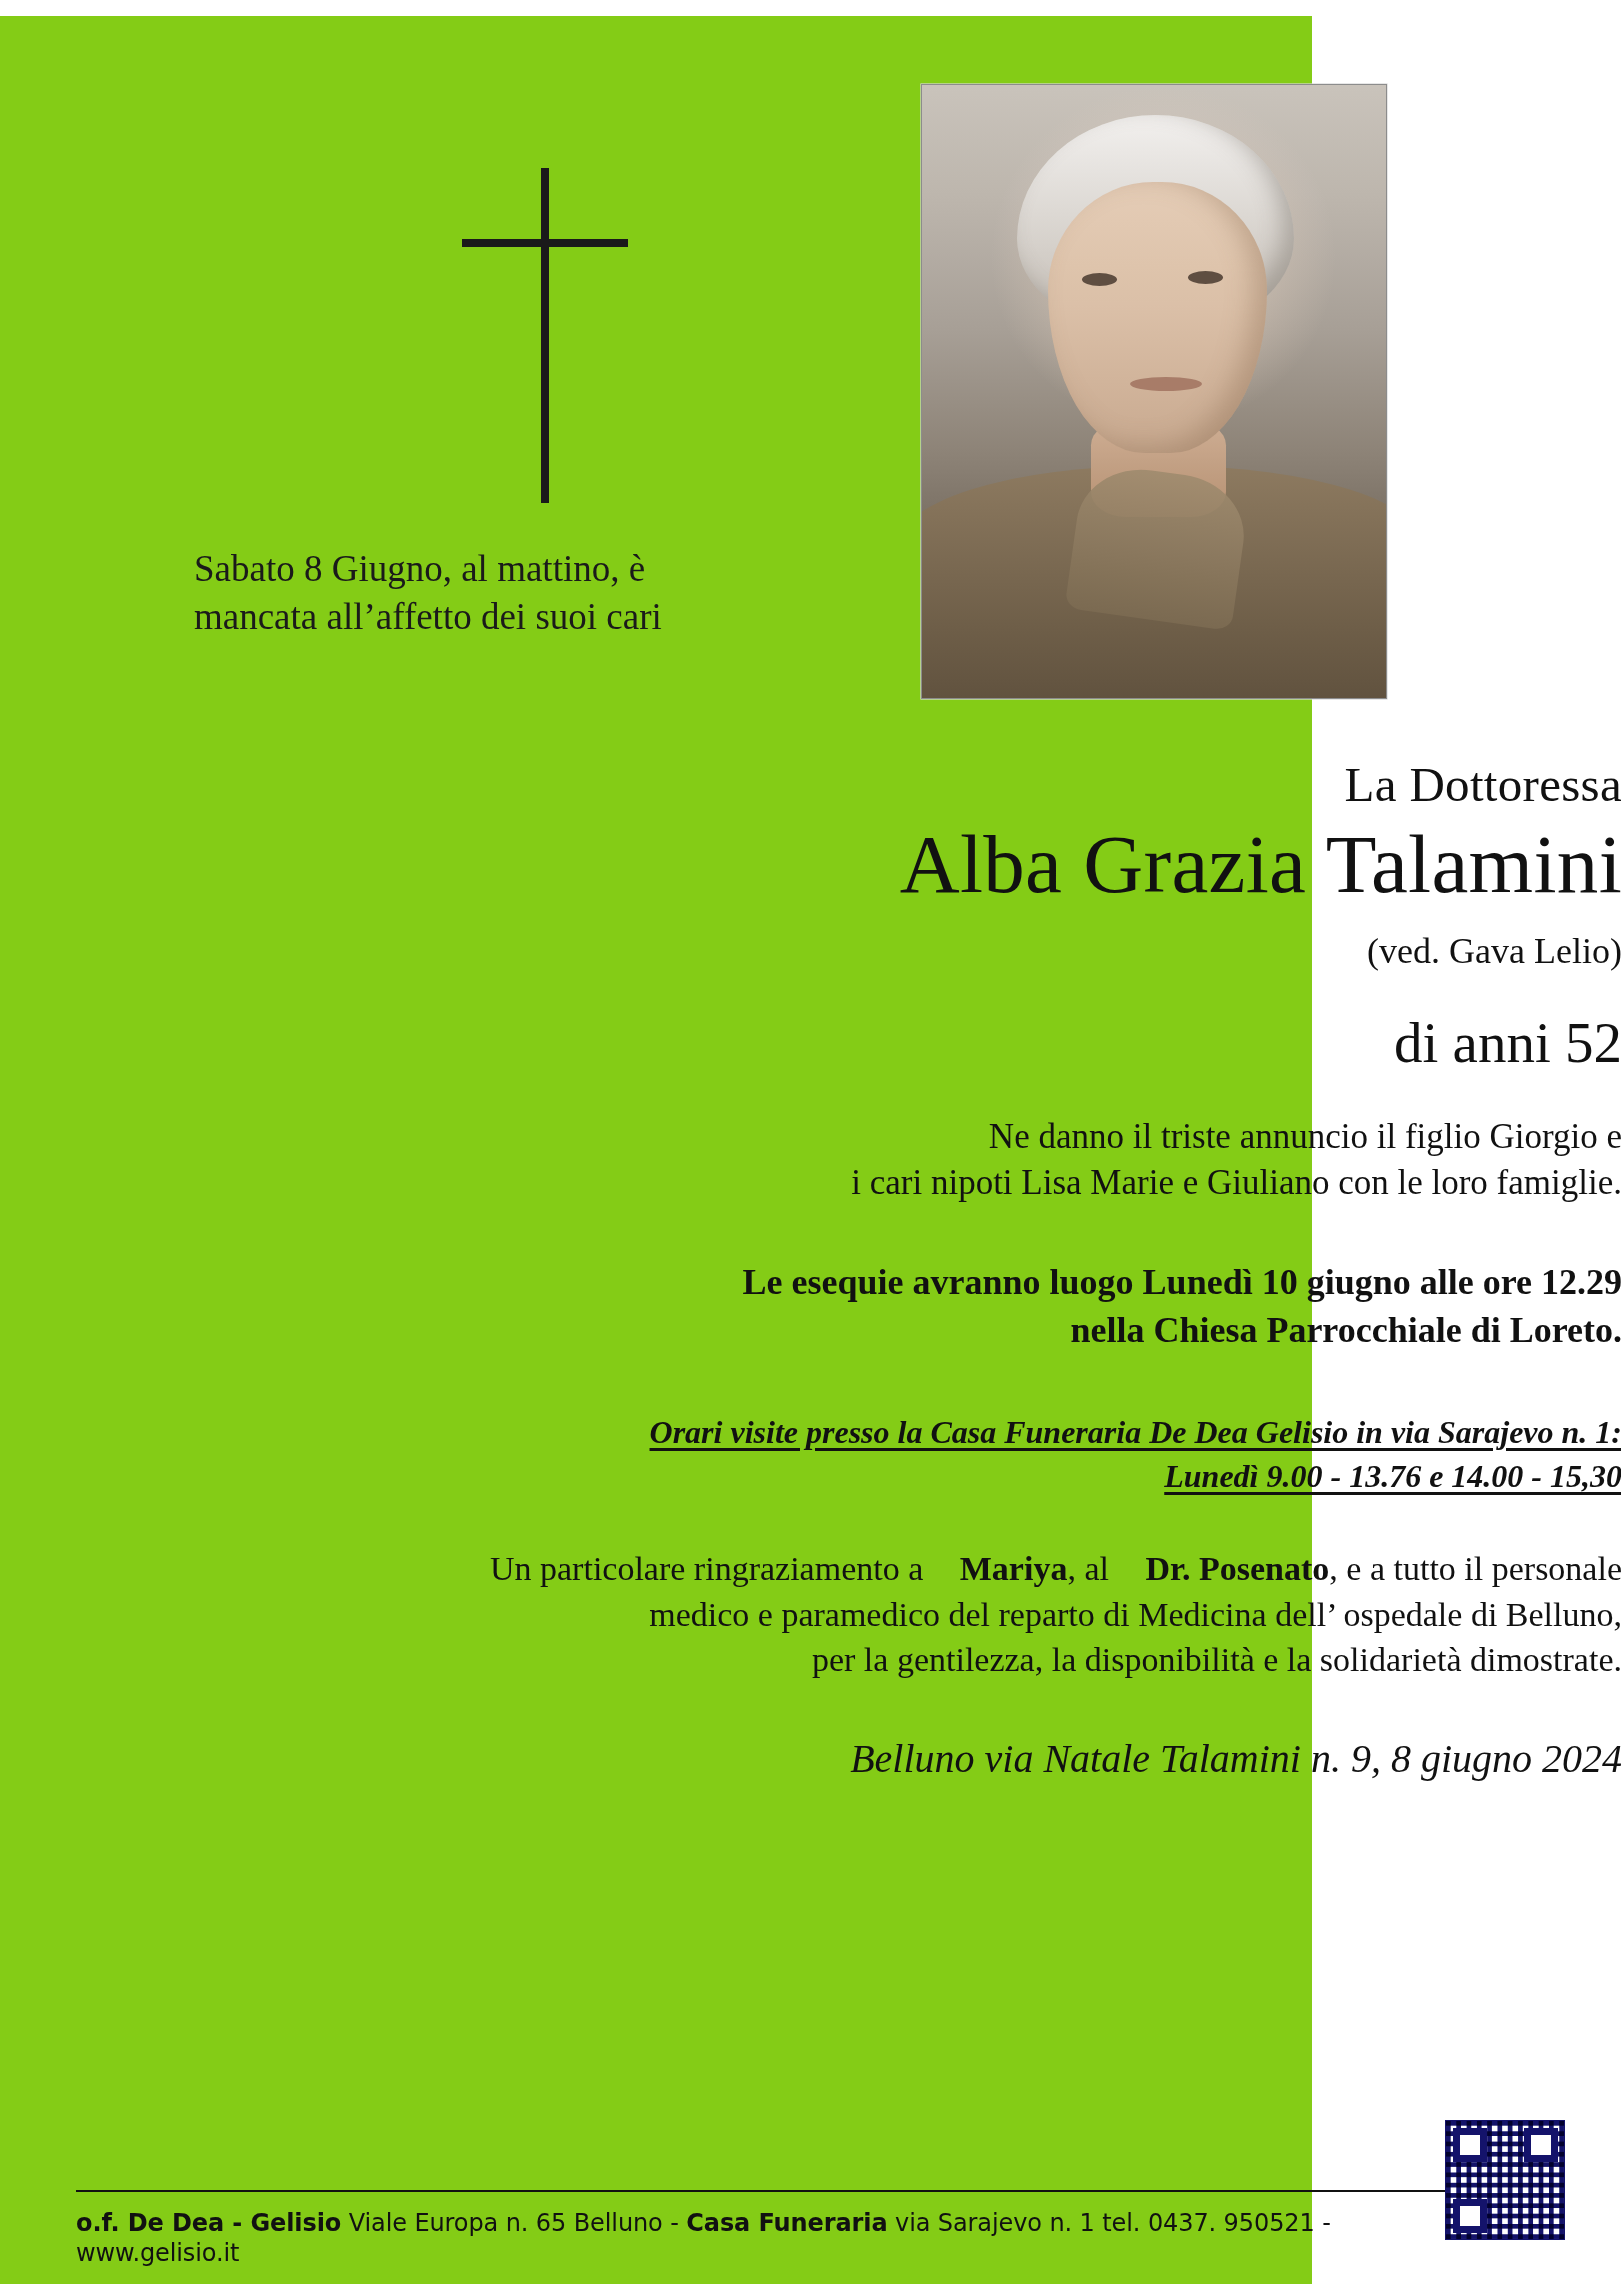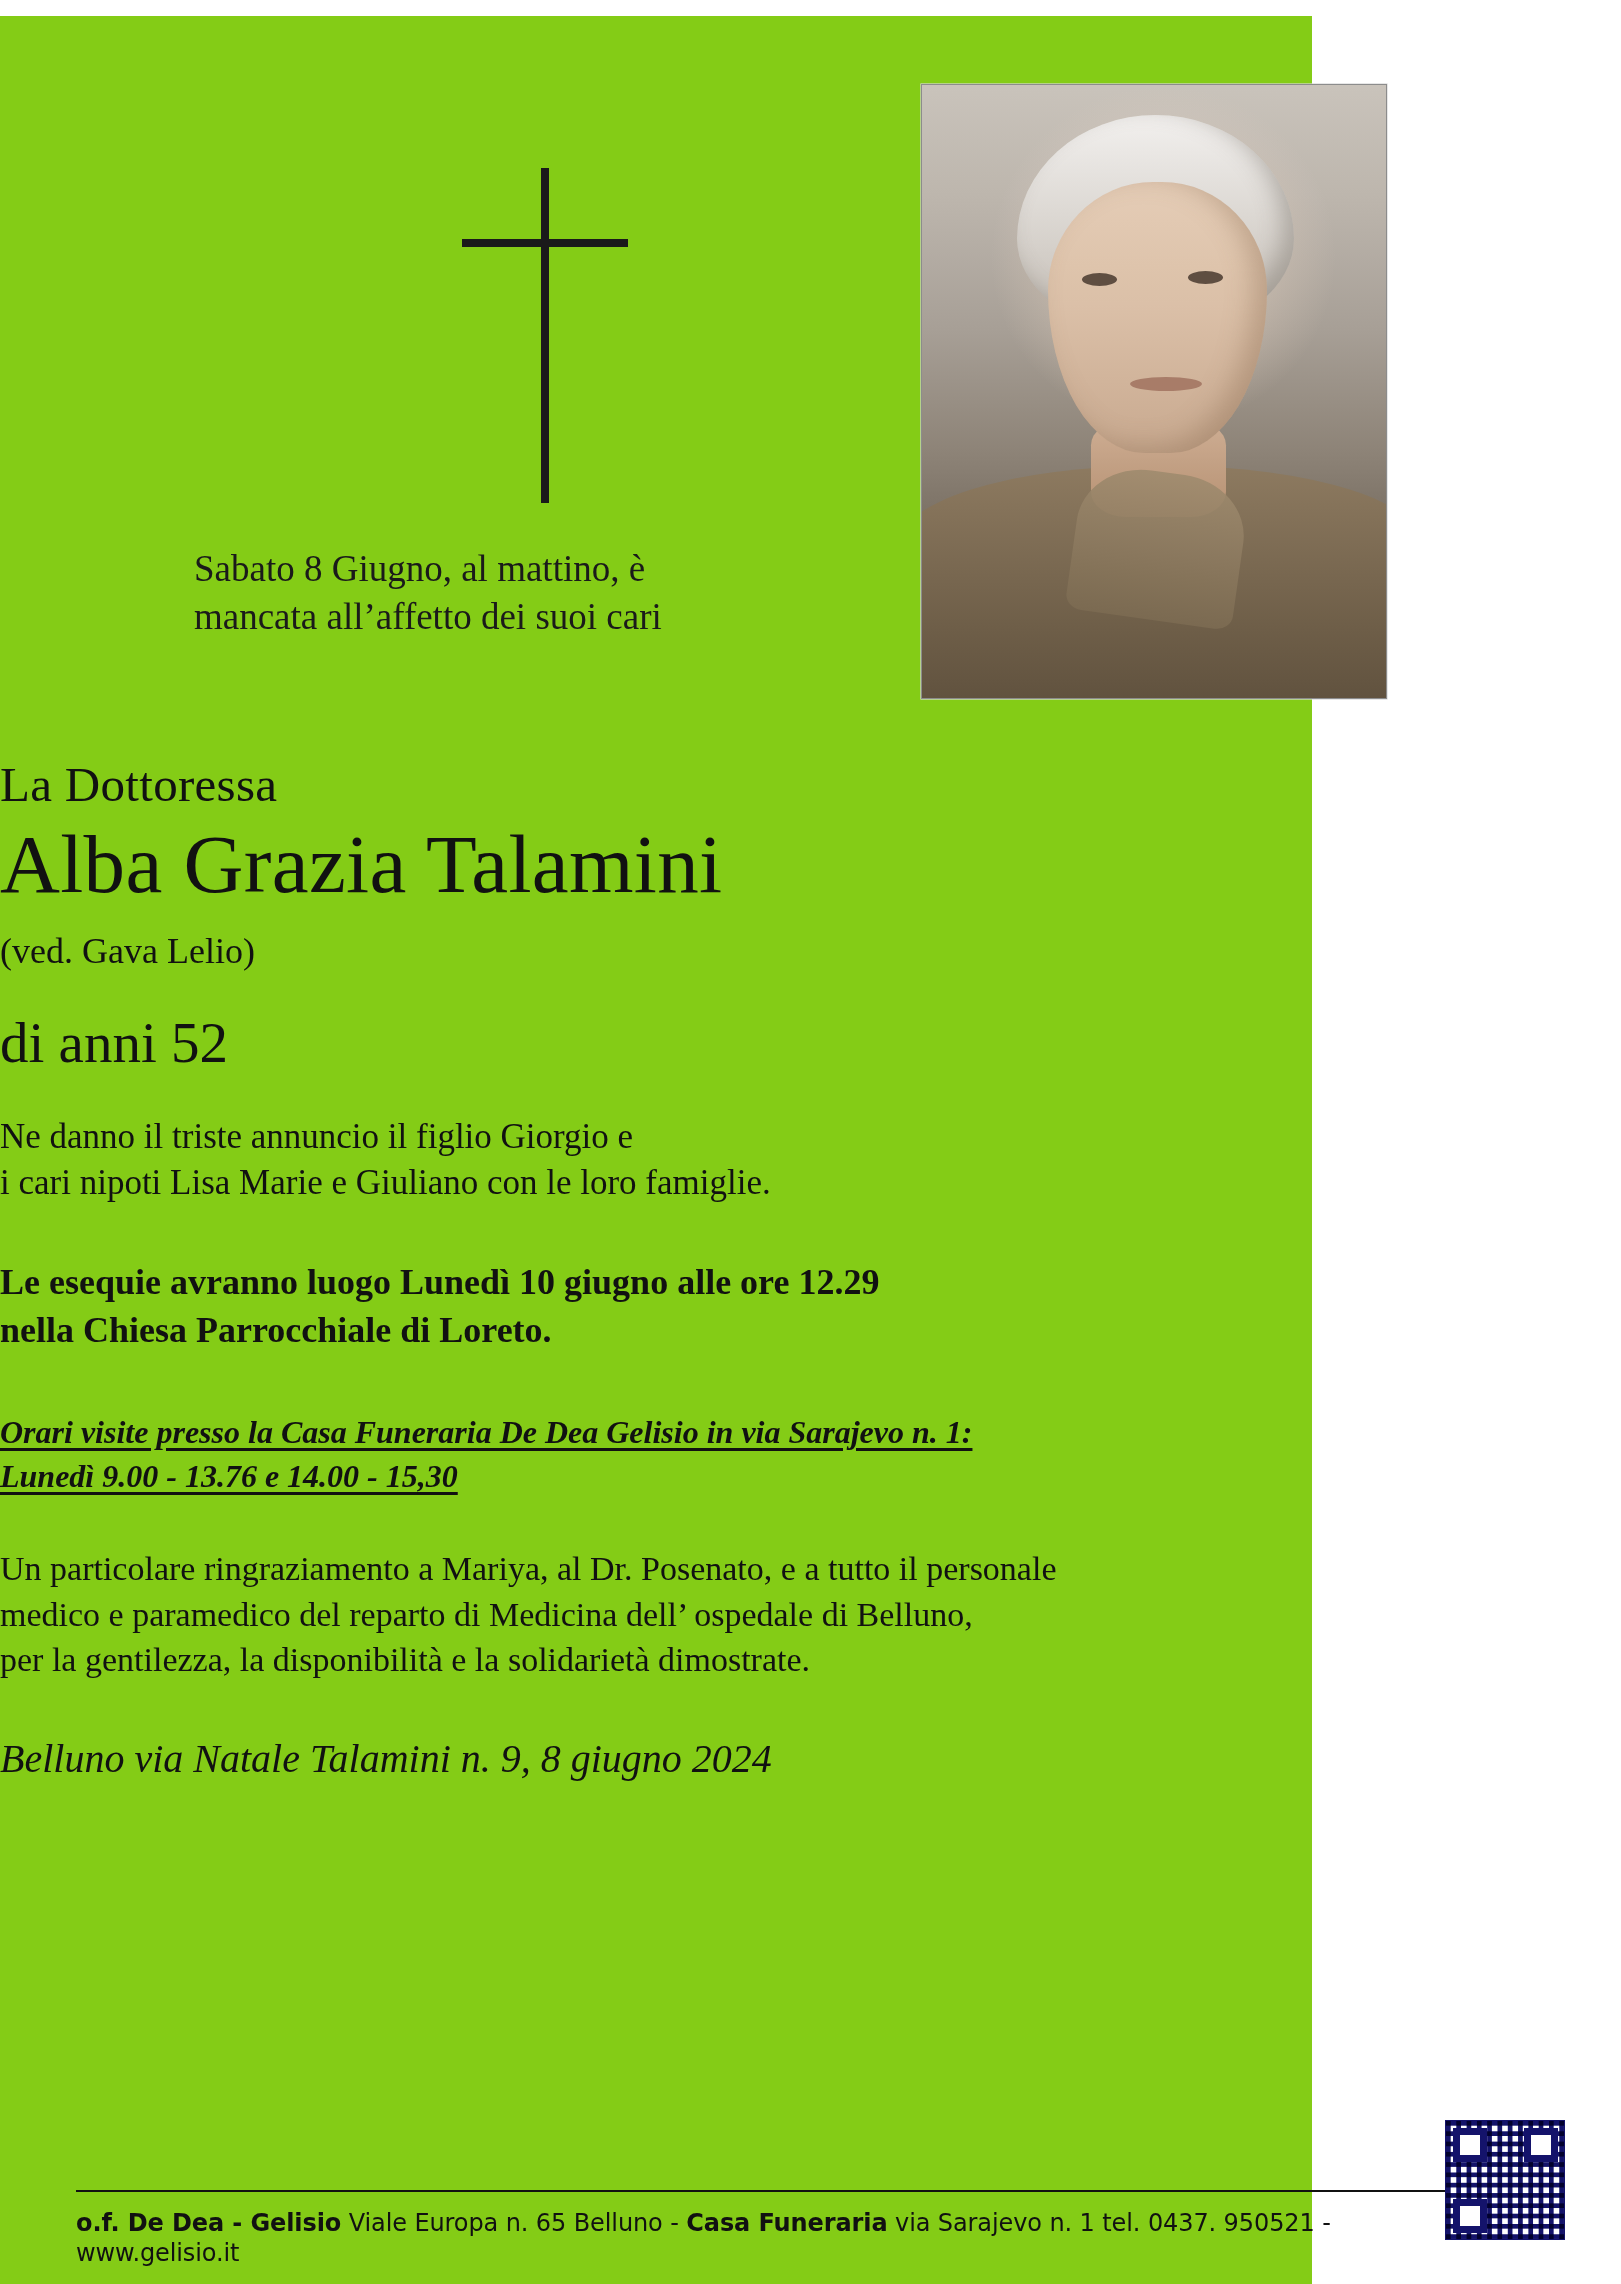--- a/index.html
+++ b/index.html
@@ -146,21 +146,21 @@
     border-radius: 40% 40% 10% 10%;
     opacity: 0.9;
   }
 
   
   .center-block {
     position: absolute;
     left: 0;
     top: 742px;
     width: 1622px;
-    text-align: left;
+    text-align: right;
   }
 
   .line-dottoressa {
     font-size: 49px;
     line-height: 1.1;
     letter-spacing: 0.3px;
   }
   .line-name {
     font-size: 83px;
     line-height: 1.12;
@@ -199,21 +199,21 @@
     text-decoration: underline;
     text-underline-offset: 5.2px;
     white-space: pre-line;
   }
   .thanks {
     font-size: 34px;
     line-height: 1.34;
     margin-top: 48px;
     white-space: pre-line;
   }
-  .thanks b { font-weight: normal; }
+  .thanks b { font-weight: bold; margin-left: 28px; }
   .place-date {
     font-size: 40px;
     line-height: 1.3;
     margin-top: 50px;
     font-style: italic;
   }
 
   
   .footer-rule {
     position: absolute;

